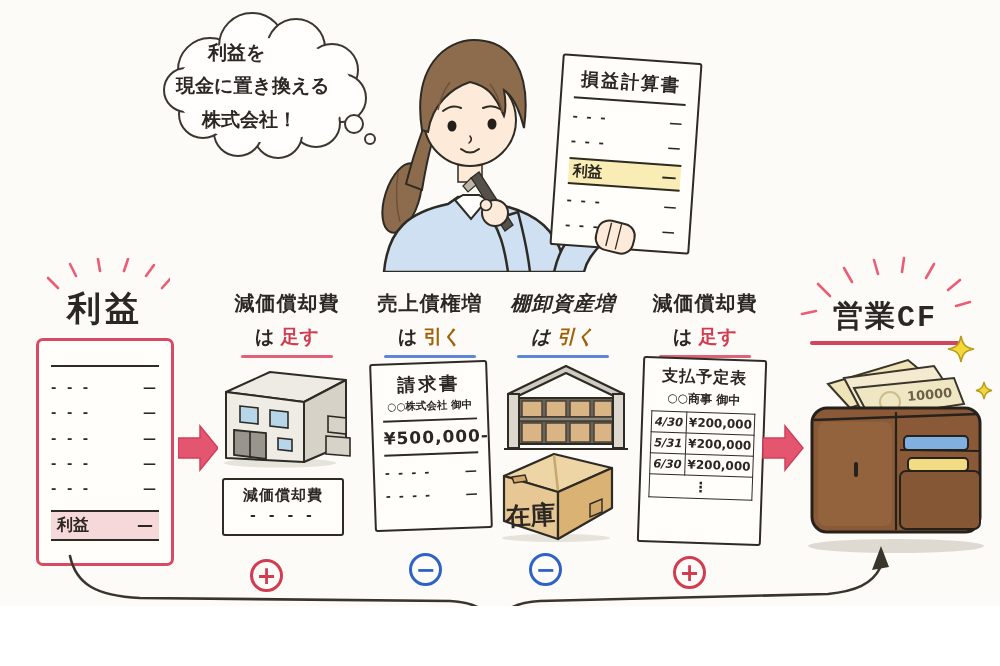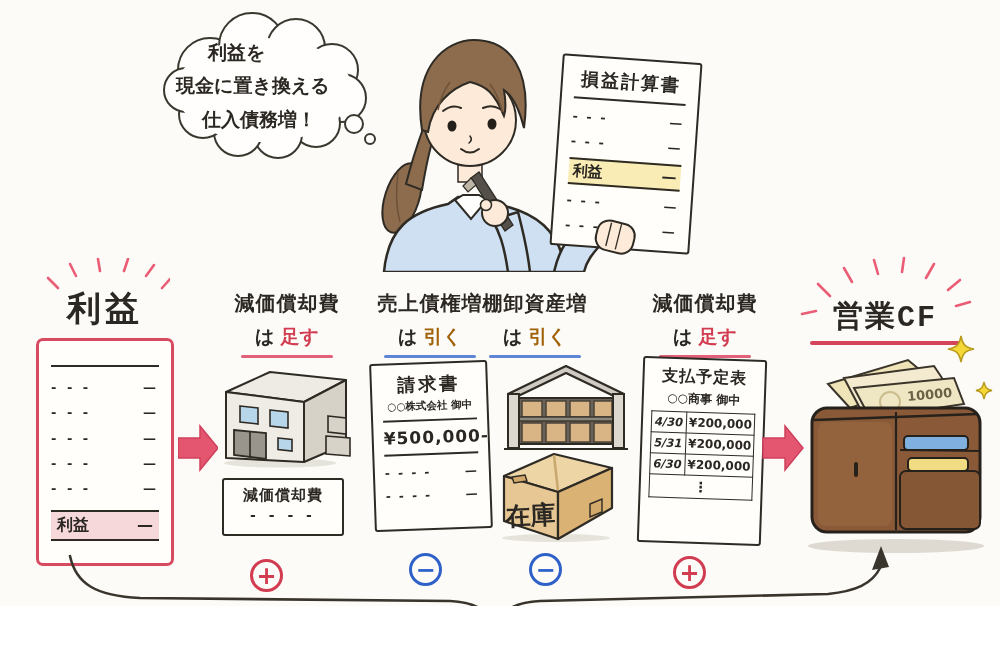--- a/index.html
+++ b/index.html
@@ -91,21 +91,21 @@
         <circle cx="55" cy="106" r="24"></circle>
       <circle cx="38" cy="82" r="22"></circle>
     </g>
     <ellipse cx="116" cy="82" rx="88" ry="52" fill="#fffefc"></ellipse>
     <circle cx="206" cy="116" r="9" fill="#fffefc" stroke="#3a372f" stroke-width="2"></circle>
     <circle cx="222" cy="131" r="5" fill="#fffefc" stroke="#3a372f" stroke-width="2"></circle>
   </svg>
   <div class="bubble-text">
     <div class="l1">利益を</div>
     <div class="l2">現金に置き換える</div>
-    <div class="l3">仕入債務増！</div>
+    <div class="l3">株式会社！</div>
   </div>
 
   <svg class="abs" style="left:358px;top:16px;" width="245" height="256" viewBox="0 0 245 256">
 
     <ellipse cx="44" cy="182" rx="17" ry="36" transform="rotate(18 44 182)" fill="#8d6c4e" stroke="#2e2a24" stroke-width="2"></ellipse>
     <path d="M40,156 C38,172 38,192 42,206" fill="none" stroke="#6e5238" stroke-width="1.5"></path>
 
     <path d="M66,110 C58,132 52,152 48,168 L64,174 C68,150 72,132 76,120 Z" fill="#8d6c4e" stroke="#2e2a24" stroke-width="2"></path>
 
     <rect x="100" y="144" width="24" height="22" fill="#fdead8" stroke="#2e2a24" stroke-width="1.5"></rect>
@@ -216,21 +216,21 @@
   <div class="col-head c-red" style="left:212px;">
     <div class="col-title">減価償却費</div>
     <div class="col-action"><span>は</span><span class="kw">足す</span></div>
     <div class="col-ul"></div>
   </div>
   <div class="col-head c-blue" style="left:355px;">
     <div class="col-title">売上債権増</div>
     <div class="col-action"><span>は</span><span class="kw">引く</span></div>
     <div class="col-ul"></div>
   </div>
-  <div class="col-head c-blue" style="left:460px;">
+  <div class="col-head c-blue" style="left:488px;font-style:italic;">
     <div class="col-title">棚卸資産増</div>
     <div class="col-action"><span>は</span><span class="kw">引く</span></div>
     <div class="col-ul"></div>
   </div>
   <div class="col-head c-red" style="left:630px;">
     <div class="col-title">減価償却費</div>
     <div class="col-action"><span>は</span><span class="kw">足す</span></div>
     <div class="col-ul"></div>
   </div>
 

